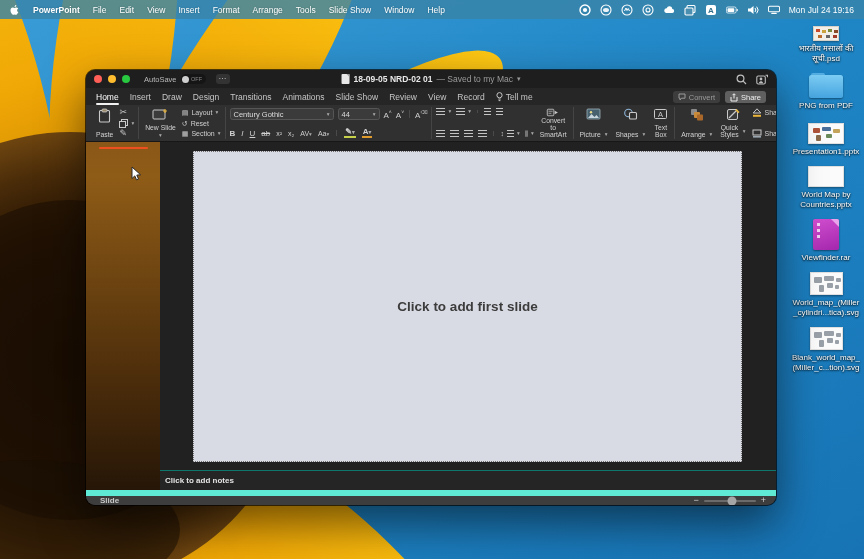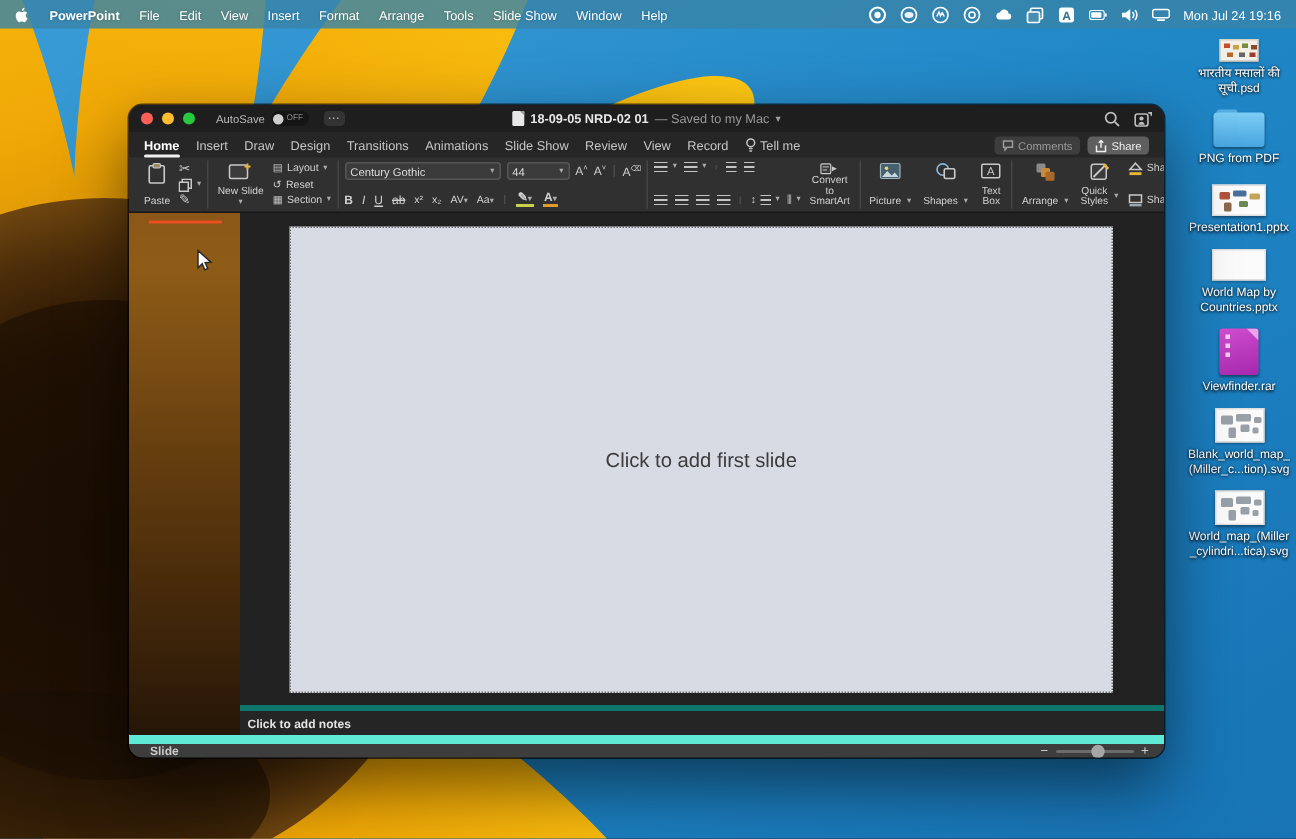--- a/index.html
+++ b/index.html
@@ -61,21 +61,21 @@
   #wintitle .docicn::before { content:""; position:absolute; top:0; right:0; border-style:solid; border-width:0 3px 3px 0; border-color:transparent #9b9b9b transparent transparent; }
   #wintitle .t1 { font-size:8.5px; font-weight:bold; color:#e8e8e8; }
   #wintitle .t2 { font-size:8.5px; color:#9a9a9a; }
   #wintitle .tcaret { font-size:7px; color:#9a9a9a; }
   #titlebar .tbright { margin-left:auto; display:flex; align-items:center; gap:9px; }
   #titlebar .tbright svg { display:block; }
 
   
   #tabrow { height:17px; background:#262626; display:flex; align-items:flex-end; padding:0 10px 0 10px; flex:0 0 auto; }
   .rtab { font-size:8.5px; color:#c6c6c6; margin-right:11px; padding-bottom:3px; position:relative; white-space:nowrap; }
-  .rtab.active { color:#fff; font-weight:bold; }
+  .rtab.active { color:#fff; font-weight:normal; }
   .rtab.active::after { content:""; position:absolute; left:0; right:0; bottom:0; height:2px; background:#f2f2f2; border-radius:1px; }
   .tellme { display:flex; align-items:center; gap:3px; }
   .tabbtns { margin-left:auto; display:flex; align-items:center; gap:5px; padding-bottom:2px; }
   .pill { display:flex; align-items:center; gap:3px; border-radius:3px; font-size:7.5px; padding:1.5px 5px; }
   .pill.comments { background:#3d3d3d; color:#9b9b9b; }
   .pill.share { background:#5f5f5f; color:#efefef; }
 
   
   #ribbon { height:37px; background:#303030; border-bottom:1px solid #171717; display:flex; align-items:stretch; padding:2px 4px; flex:0 0 auto; }
   .rgroup { display:flex; align-items:stretch; padding:0 4px; border-right:1px solid #454545; gap:4px; }
@@ -102,22 +102,22 @@
   
   #content { flex:1 1 auto; display:flex; min-height:0; }
   #thumbpane { width:74px; flex:0 0 auto; position:relative;
     background:linear-gradient(180deg,#8a5718 0%, #8f5c17 10%, #6f4511 38%, #4c2d0b 68%, #261607 100%); }
   #thumbpane .newline { position:absolute; left:13px; top:5px; width:49px; height:2px; background:#ee4f20; border-radius:1px; }
   #cursor { position:absolute; left:45px; top:24px; }
   #mainpane { flex:1 1 auto; display:flex; flex-direction:column; min-width:0; }
   #editor { flex:1 1 auto; background:#212121; position:relative; }
   #canvas { position:absolute; left:33px; top:9px; width:549px; height:311px; background:#d9dbe4;
     border:1px dotted #6f6f6f; display:flex; align-items:center; justify-content:center; }
-  #canvas .phtext { font-size:13.5px; color:#3c3c3c; }
-  #notes { height:20px; flex:0 0 auto; background:#252525; border-top:4px solid #0f766e; display:flex; align-items:center; padding-left:5px; }
+  #canvas .phtext { font-size:13.5px; color:#3c3c3c;font-weight:bold; }
+  #notes { height:20px; flex:0 0 auto; background:#252525; border-top:1px solid #0f766e; display:flex; align-items:center; padding-left:5px; }
   #notes .ntext { font-size:8px; font-weight:bold; color:#e3e3e3; }
 
   
   #statusbar { height:15px; flex:0 0 auto; background:#3d3d3d; border-top:6px solid #5eead4; display:flex; align-items:center; padding:0 10px 0 14px; }
   #statusbar .stext { font-size:8px; color:#c9c9c9; font-weight:bold; }
   .zoomctl { margin-left:auto; display:flex; align-items:center; gap:5px; }
   .zoomctl .zminus,.zoomctl .zplus { color:#cfcfcf; font-size:9px; line-height:9px; }
   .ztrack { width:52px; height:2px; background:#6b6b6b; border-radius:1px; position:relative; }
   .zthumb { position:absolute; left:55%; top:50%; transform:translate(-50%,-50%); width:9px; height:9px; border-radius:50%; background:#a6a6a6; }
 </style>
@@ -317,32 +317,32 @@
   </div>
   <div class="dicon">
     <span class="slide-thumb mapdots" style="width:33px;height:23px">
       <i style="left:3px;top:4px;width:8px;height:6px"></i>
         <i style="left:13px;top:3px;width:10px;height:5px"></i>
       <i style="left:25px;top:5px;width:5px;height:4px"></i>
         <i style="left:8px;top:12px;width:5px;height:7px"></i>
       <i style="left:16px;top:10px;width:6px;height:5px"></i>
         <i style="left:24px;top:12px;width:4px;height:4px"></i>
     </span>
-    <span class="dlabel">Blank_world_map_(Miller_c...tion).svg</span>
+    <span class="dlabel">World_map_(Miller _cylindri...tica).svg</span>
   </div>
   <div class="dicon">
     <span class="slide-thumb mapdots" style="width:33px;height:23px">
       <i style="left:3px;top:4px;width:8px;height:6px"></i>
         <i style="left:13px;top:3px;width:10px;height:5px"></i>
       <i style="left:25px;top:5px;width:5px;height:4px"></i>
         <i style="left:8px;top:12px;width:5px;height:7px"></i>
       <i style="left:16px;top:10px;width:6px;height:5px"></i>
         <i style="left:24px;top:12px;width:4px;height:4px"></i>
     </span>
-    <span class="dlabel">World_map_(Miller _cylindri...tica).svg</span>
+    <span class="dlabel">Blank_world_map_(Miller_c...tion).svg</span>
   </div>
 </div>
 
 <div id="ppt">
 
   <div id="titlebar">
     <span class="tl red"></span>
     <span class="tl yel"></span>
     <span class="tl grn"></span>
     <span id="autosave">
@@ -394,21 +394,21 @@
           <line x1="2.3" y1="7" x2="4.7" y2="7" stroke="#c6c6c6" stroke-width="1"></line>
           <line x1="2.6" y1="8.6" x2="4.4" y2="8.6" stroke="#c6c6c6" stroke-width="1"></line>
         </svg>
       <span>Tell me</span>
     </span>
     <span class="tabbtns">
       <span class="pill comments">
         <svg width="8" height="8" viewBox="0 0 8 8">
             <path d="M1 1h6v4.2H3.5L2 7V5.2H1z" fill="none" stroke="#9b9b9b" stroke-width="1"></path>
           </svg>
-        <span>Comments</span>
+        <span>Convert</span>
       </span>
       <span class="pill share">
         <svg width="8" height="9" viewBox="0 0 8 9">
             <path d="M1 4v4h6V4" fill="none" stroke="#efefef" stroke-width="1"></path>
             <line x1="4" y1="5.5" x2="4" y2="1" stroke="#efefef" stroke-width="1"></line>
             <path d="M2.5 2.2L4 .7l1.5 1.5" fill="none" stroke="#efefef" stroke-width="1"></path>
           </svg>
         <span>Share</span>
       </span>
     </span>

